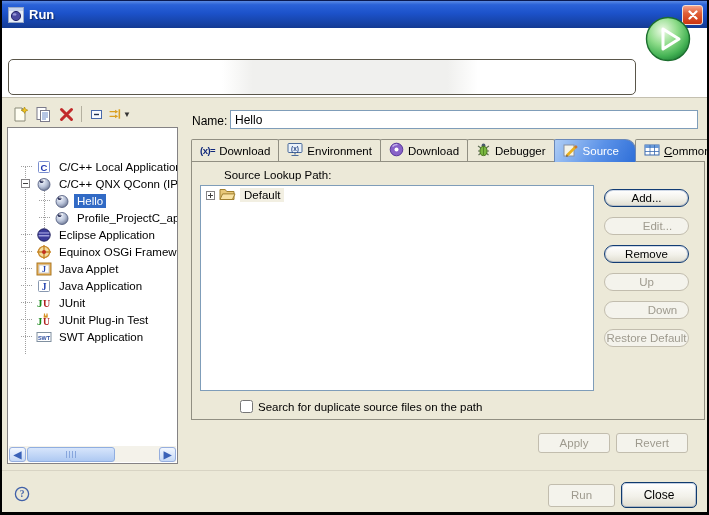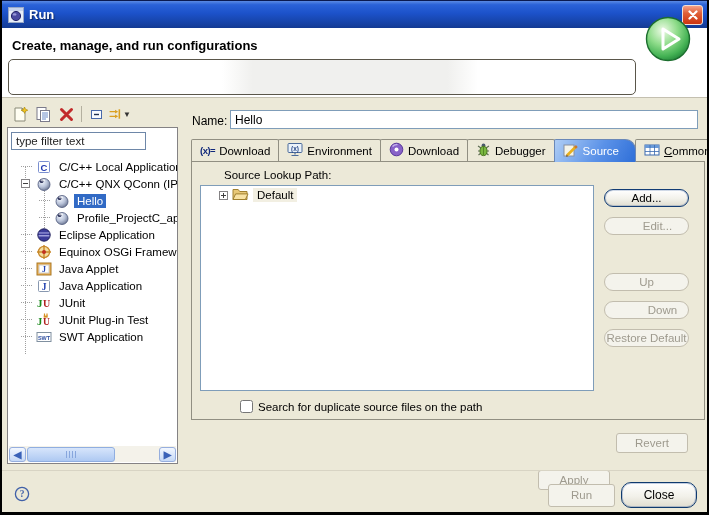--- a/index.html
+++ b/index.html
@@ -73,44 +73,44 @@
     font-size:11.5px; color:#000; cursor:pointer; background:transparent; }
   .tab .tab-label { display:inline-block; }
   .tab.selected { background:linear-gradient(120deg,#aecdf5 0%,#5b92e8 55%,#2f6fd8 100%);
     color:#fff; border-color:#6a88b8; border-top-right-radius:11px; padding-right:16px; position:relative; z-index:2; margin-bottom:-1px; height:23px; }
   .tab-common .tab-label::first-letter { text-decoration:underline; }
 
   .tabgroup { position:absolute; left:189px; top:162px; width:514px; height:258px;
     border:1px solid #918f82; border-top:none; }
   .lookup-label { position:absolute; left:8px; top:7px; font-size:11.5px;margin-left:24px; }
   .lookup-list { position:absolute; left:8px; top:23px; width:394px; height:206px; background:#fff; border:1px solid #7f9db9; }
-  .lookup-row { display:flex; align-items:center; height:18px; padding-left:18px; gap:4px; font-size:11.5px; cursor:pointer; }
+  .lookup-row { display:flex; align-items:center; height:18px; padding-left:5px; gap:4px; font-size:11.5px; cursor:pointer; }
   .default-label { padding:1px 4px; background:#f2efe2; }
 
   .xpbtn { position:absolute; left:412px; width:85px; height:18px; border-radius:9px;
     font-family:"Liberation Sans",sans-serif; font-size:11.5px; text-align:center; line-height:16px; cursor:pointer;
     background:linear-gradient(180deg,#ffffff 0%,#f2f1ea 55%,#e0ddd0 100%);
     border:1px solid #123c74; box-shadow:inset 0 0 0 1px rgba(40,80,150,.22); color:#000; }
   .xpbtn.disabled { background:#f4f3ec; border:1px solid #c2bdae; box-shadow:none; color:#9e9a8e; cursor:default; }
 
   .chkrow { position:absolute; left:9px; top:238px; display:flex; align-items:center; gap:5px;padding-left:39px; }
   .chk { width:13px; height:13px; }
   .chklabel { font-size:11.5px; }
 
   .bottom-btn { position:absolute; width:72px; height:20px; border-radius:3px; font-size:11.5px; text-align:center; line-height:18px;
     background:#f4f3ec; border:1px solid #c2bdae; color:#9e9a8e; cursor:default; }
-  .apply-btn { left:536px; top:433px;margin-top:37px; }
+  .apply-btn { left:536px; top:433px; }
   .revert-btn { left:614px; top:433px; }
 
   
   .footer { position:absolute; left:0; right:0; top:470px; height:42px; border-top:1px solid #d8d4c4; }
   .help { position:absolute; left:12px; top:15px; width:16px; height:16px; cursor:pointer; }
   .run-btn { position:absolute; left:546px; top:13px; width:67px; height:23px; border-radius:3px;
     background:#f4f3ec; border:1px solid #c2bdae; color:#9e9a8e; font-size:11.5px; text-align:center; line-height:21px; cursor:default; }
-  .close-btn { position:absolute; left:619px; top:11px; width:76px; height:26px; border-radius:10px;
+  .close-btn { position:absolute; left:619px; top:11px; width:76px; height:26px; border-radius:5px;
     background:linear-gradient(180deg,#ffffff 0%,#f2f1ea 55%,#e0ddd0 100%);
     border:1px solid #0f3a6e; box-shadow:inset 0 0 0 1px rgba(40,80,150,.28);
     color:#000; font-size:12px; text-align:center; line-height:24px; cursor:pointer; }
 </style>
 </head>
 <body>
 
 <div class="win">
 
   <div class="titlebar">
@@ -122,21 +122,20 @@
     </svg>
     <span class="title-text">Run</span>
     <div class="btn-close">
       <svg width="10" height="10" viewBox="0 0 10 10">
           <path d="M1.5 1.5 L8.5 8.5 M8.5 1.5 L1.5 8.5" stroke="#fff" stroke-width="2.2" stroke-linecap="round"></path>
         </svg>
     </div>
   </div>
 
   <div class="header">
-    <div class="header-title">Create, manage, and run configurations</div>
     <div class="banner-box">
         <div class="banner-band"></div>
       </div>
   </div>
   <svg class="play-btn" viewBox="0 0 48 48">
     <defs>
       <radialGradient id="pg" cx="38%" cy="30%" r="75%">
         <stop offset="0%" stop-color="#eefbe6"></stop>
           <stop offset="45%" stop-color="#8fdc8a"></stop>
         <stop offset="80%" stop-color="#44b254"></stop>
@@ -178,21 +177,20 @@
       <svg width="18" height="16" viewBox="0 0 18 16">
         <rect x="13.5" y="2" width="2" height="12" fill="#daa020"></rect>
         <path d="M2 5 h7 M2 11 h7" stroke="#daa020" stroke-width="1.6"></path>
         <path d="M9 2.5 L13 5 L9 7.5 Z M9 8.5 L13 11 L9 13.5 Z" fill="#daa020"></path>
       </svg>
       <span class="caret">▼</span>
     </div>
   </div>
 
   <div class="tree-box">
-    <input class="filter-input" type="text" value="type filter text" style="">
     <div class="vguide vg-root"></div>
     <div class="vguide vg-child"></div>
     <div class="rows">
       <div class="trow lvl0">
         <span class="slot">
             <span class="stub"></span>
           </span>
         <span class="ticon">
           <svg width="16" height="16" viewBox="0 0 16 16">
               <rect x="2.5" y="2.5" width="11" height="11" rx="1" fill="#fff" stroke="#7a8fd0"></rect>
@@ -421,20 +419,21 @@
           <svg width="17" height="14" viewBox="0 0 17 14">
               <path d="M1 12.5 V2.5 h5.2 l1.5 2 H15 v8 z" fill="#e8c878" stroke="#a08030"></path>
               <path d="M1 12.5 l2.6-5.6 H16 l-2.6 5.6 z" fill="#f8e2a4" stroke="#a08030"></path>
             </svg>
         </span>
         <span class="default-label">Default</span>
       </div>
     </div>
     <div class="xpbtn" style="top:27px;">Add...</div>
     <div class="xpbtn disabled" style="top:55px;padding-left:22px;">Edit...</div>
+    <div class="xpbtn" style="top:83px;">Remove</div>
     <div class="xpbtn disabled" style="top:111px;">Up</div>
     <div class="xpbtn disabled" style="top:139px;padding-left:32px;">Down</div>
     <div class="xpbtn disabled" style="top:167px;">Restore Default</div>
     <div class="chkrow">
       <input type="checkbox" class="chk" style="">
       <span class="chklabel">Search for duplicate source files on the path</span>
     </div>
   </div>
 
   <div class="bottom-btn apply-btn">Apply</div>

